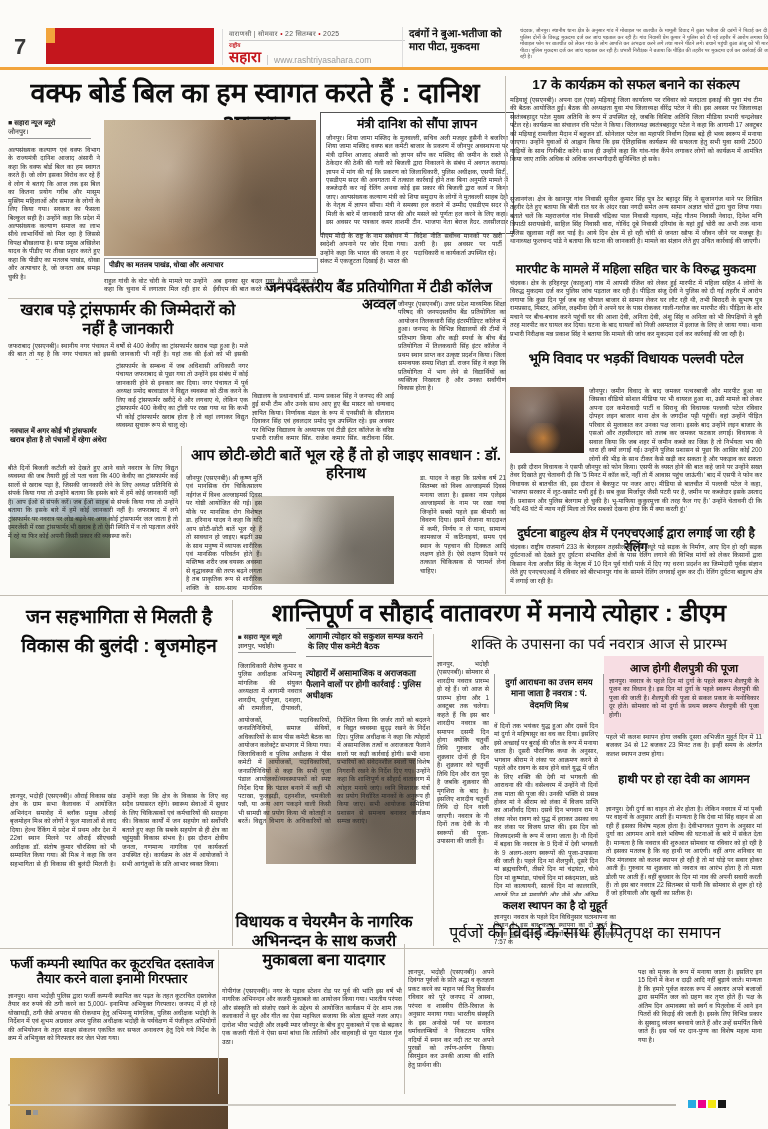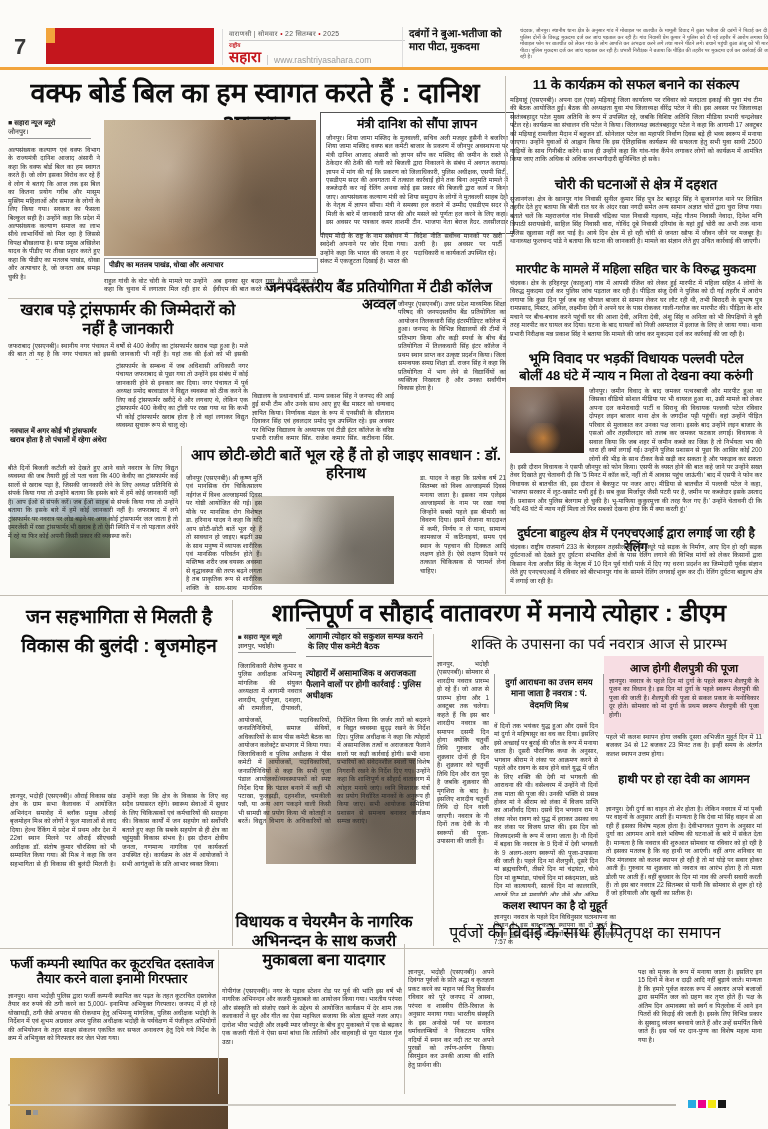--- a/index.html
+++ b/index.html
@@ -114,31 +114,29 @@
 
   <div class="abs boxed" style="left:320px;top:112px;width:182px;height:112px;overflow:hidden;">
     <div class="headline" style="font-size:12.5px;margin-bottom:2px;">मंत्री दानिश को सौंपा ज्ञापन</div>
     <div class="body-text" style="height:90px;">जौनपुर। शिया जामा मस्जिद के मुतवल्ली, सचिव अली मजहर हुसैनी ने बजरिया शिया जामा मस्जिद वक्फ बल कमेटी बाजार के प्रकरण में जौनपुर अवस्थापना पर मंत्री दानिश आजाद अंसारी को ज्ञापन सौंप कर मस्जिद की जमीन के रास्ते से ठेकेदार की ठेकी की गली को बिजली द्वारा निकालने के संबंध में अवगत कराया। ज्ञापन में मांग की गई कि प्रकरण को जिलाधिकारी, पुलिस अधीक्षक, एसपी सिटी, एसडीएम सदर की अवगतता में तत्काल कार्रवाई होने तक बिना अनुमति मामले में कब्जेदारी कर नई रेलिंग अथवा कोई इस प्रकार की बिजली द्वारा कार्य न किया जाए। अल्पसंख्यक कल्याण मंत्री को शिया समुदाय के लोगों ने मुतवल्ली साहब देही के नेतृत्व में ज्ञापन सौंपा। मंत्री ने समस्या हल कराने में उम्मीद एसडीएम सदर से मिली के बारे में जानकारी प्राप्त की और मसले को पूर्णतः हल करने के लिए कहा। इस अवसर पर पत्रकार कमर हाशमी टीनू, भाजपा नेता बेराज हैदर, तहसीलदार अंसारी समाज के अन्य लोग उपस्थित थे।</div>
   </div>
   <div class="abs body-text two-col" style="left:320px;top:232px;width:182px;height:64px;">पीएम मोदी के राष्ट्र के नाम संबोधन में स्वदेशी अपनाने पर जोर दिया गया। उन्होंने कहा कि भारत की जनता ने हर संकट में एकजुटता दिखाई है। भारत की विदेश नीति सर्वोच्च मानकों पर खरी उतरी है। इस अवसर पर पार्टी पदाधिकारी व कार्यकर्ता उपस्थित रहे।</div>
 
   <div class="abs hrule" style="left:8px;top:298px;width:494px;"></div>
   <div class="abs vrule" style="left:505px;top:76px;height:518px;"></div>
 
-  <div class="abs headline" style="left:510px;top:77px;width:252px;font-size:13.5px;">11 के कार्यक्रम को सफल बनाने का संकल्प</div>
+  <div class="abs headline" style="left:510px;top:77px;width:252px;font-size:13.5px;">17 के कार्यक्रम को सफल बनाने का संकल्प</div>
   <div class="abs body-text" style="left:510px;top:96px;width:252px;height:76px;">मड़ियाहूं (एसएनबी)। अपना दल (एस) मड़ियाहूं जिला कार्यालय पर रविवार को मतदाता इकाई की युवा मंच टीम की बैठक आयोजित हुई। बैठक की अध्यक्षता युवा मंच जिलाध्यक्ष वीरेंद्र पटेल ने की। इस अवसर पर जिलाध्यक्ष स्वतंत्रबहादुर पटेल मुख्य अतिथि के रूप में उपस्थित रहे, जबकि विशिष्ट अतिथि जिला मीडिया प्रभारी चन्द्रशेखर पटेल रहे। कार्यक्रम का संचालन रवि पटेल ने किया। जिलाध्यक्ष स्वतंत्रबहादुर पटेल ने कहा कि आगामी 17 अक्टूबर को मड़ियाहूं रामलीला मैदान में बहुजन डॉ. सोनेलाल पटेल का महापरि निर्वाण दिवस बड़े ही भव्य स्वरूप में मनाया जाएगा। उन्होंने युवाओं से आह्वान किया कि इस ऐतिहासिक कार्यक्रम की सफलता हेतु सभी युवा साथी 2500 गाड़ियों के साथ गिनीबीट करेंगे। साथ ही उन्होंने कहा कि गांव-गांव कैंपेन लगाकर लोगों को कार्यक्रम में आमंत्रित किया जाए ताकि अधिक से अधिक जनभागीदारी सुनिश्चित हो सके।</div>
 
-  <div class="abs headline" style="left:510px;top:177px;width:252px;font-size:13.5px;">चोरी की घटनाओं से क्षेत्र में दहशत</div>
   <div class="abs body-text" style="left:510px;top:195px;width:252px;height:62px;">सुजानगंज। क्षेत्र के खानपुर गांव निवासी सुनील कुमार सिंह पुत्र ठेर बहादुर सिंह ने सुजानगंज थाने पर लिखित तहरीर देते हुए बताया कि बीती रात घर के अंदर रखा नगदी समेत अन्य सामान अज्ञात चोरों द्वारा चुरा लिया गया। बताते चलें कि महराजगंज गांव निवासी चंद्रिका पाल निवासी गड़वाय, महेंद्र गौतम निवासी नेवादा, दिनेश मणि त्रिपाठी सरायखेनी, साहिल सिंह निवासी वारा, गोविंद दूबे निवासी दरियांव के यहां हुई चोरी का अभी तक थाना पुलिस खुलासा नहीं कर पाई है। आये दिन क्षेत्र में हो रही चोरी से जनता खौफ में जीवन जीने पर मजबूर है। थानाध्यक्ष फूलचन्द पांडे ने बताया कि घटना की जानकारी है। मामले का संज्ञान लेते हुए उचित कार्रवाई की जाएगी।</div>
 
   <div class="abs headline" style="left:510px;top:262px;width:252px;font-size:12px;">मारपीट के मामले में महिला सहित चार के विरुद्ध मुकदमा</div>
   <div class="abs body-text" style="left:510px;top:279px;width:252px;height:68px;">चंदवक। क्षेत्र के हरिहरपुर (कालुआ) गांव में आपसी रंजिश को लेकर हुई मारपीट में महिला सहित 4 लोगों के विरुद्ध मुकदमा दर्ज कर पुलिस जांच पड़ताल कर रही है। पीड़िता संजू देवी ने पुलिस को दी गई तहरीर में आरोप लगाया कि कुछ दिन पूर्व जब वह चौपाल बाजार से सामान लेकर घर लौट रही थी, तभी बिरादरी के सुभाष पुत्र रामप्रसाद, मिस्टर, अनिल, लक्ष्मीना देवी ने अपने घर के पास रोककर गाली-गलौज कर मारपीट की। पीड़िता के शोर मचाने पर बीच-बचाव करने पहुंचीं घर की आशा देवी, अनिता देवी, अंशु सिंह व अनिता को भी विपक्षियों ने बुरी तरह मारपीट कर घायल कर दिया। घटना के बाद घायलों को निजी अस्पताल में इलाज के लिए ले जाया गया। थाना प्रभारी निरीक्षक मन्न प्रकाश सिंह ने बताया कि मामले की जांच कर मुकदमा दर्ज कर कार्रवाई की जा रही है।</div>
 
   <div class="abs headline" style="left:510px;top:351px;width:252px;font-size:13.5px;">भूमि विवाद पर भड़कीं विधायक पल्लवी पटेल</div>
-  <div class="abs headline" style="left:510px;top:368px;width:252px;font-size:13px;">बोलीं 48 घंटे में न्याय न मिला तो देखना क्या करुंगी</div>
   <div class="abs body-text" style="left:510px;top:387px;width:252px;height:136px;">
     <span class="photo ph-pallavi float-photo" style="width:74px;height:66px;display:block;"></span><span>जौनपुर। जमीन विवाद के बाद जमकर पत्थरबाजी और मारपीट हुआ था जिसका वीडियो सोशल मीडिया पर भी वायरल हुआ था, उसी मामले को लेकर अपना दल कमेरावादी पार्टी व सिराथू की विधायक पल्लवी पटेल रविवार दोपहर लइन बाजार थाना क्षेत्र के जगदीश पट्टी पहुंचीं। वहां उन्होंने पीड़ित परिवार से मुलाकात कर उनका पक्ष जाना। इसके बाद उन्होंने लइन बाजार के एसओ और तहसीलदार को तलब कर जमकर फटकार लगाई। विधायक ने सवाल किया कि जब शहर में जमीन कब्जे का जिक्र है तो निर्भयता भय की धारा ही क्यों लगाई गई। उन्होंने पुलिस प्रशासन से पूछा कि आखिर कोई 200 लोगों की भीड़ के साथ टीकर कैसे खड़ी कर सकता है और पकड़ाव कर सकता है। इसी दौरान विधायक ने एसपी जौनपुर को फोन किया। एसपी के व्यस्त होने की बात कहे जाने पर उन्होंने सख्त तेवर दिखाते हुए चेतावनी दी कि '5 मिनट में कॉल करें, नहीं तो मैं आवास पहुंच जाऊंगी।' बाद में एसपी ने फोन कर विधायक से बातचीत की, इस दौरान वे बैकफुट पर नजर आए। मीडिया से बातचीत में पल्लवी पटेल ने कहा, 'भाजपा सरकार में लूट-खसोट मची हुई है। सब कुछ मिर्जापुर जैसी पटरी पर है, जमीन पर कब्जेदार इसके उस्ताद हैं। प्रशासन और पुलिस बेलगाम हो चुकी है। भू-माफिया कुकुरमुत्ता की तरह फैल गए हैं।' उन्होंने चेतावनी दी कि 'यदि 48 घंटे में न्याय नहीं मिला तो फिर सबको देखना होगा कि मैं क्या करती हूं।'</span>
   </div>
 
   <div class="abs headline" style="left:510px;top:526px;width:252px;font-size:12px;">दुर्घटना बाहुल्य क्षेत्र में एनएचएआई द्वारा लगाई जा रही है रेलिंग</div>
   <div class="abs body-text" style="left:510px;top:543px;width:252px;height:50px;">चंदवक। राष्ट्रीय राजमार्ग 233 के बेलहसन तहसील क्षेत्र में अधूरे पड़े सड़क के निर्माण, आए दिन हो रही सड़क दुर्घटनाओं को देखते हुए दुर्घटना संभावित क्षेत्रों के पास रेलिंग लगाने की विभिन्न मांगों को लेकर किसानों द्वारा किसान नेता अजीत सिंह के नेतृत्व में 10 दिन पूर्व गांधी पार्क में दिए गए धरना प्रदर्शन का जिम्मेदारी पूर्वक संज्ञान लेते हुए एनएचएआई ने रविवार को बीरभानपुर गांव के सामने रेलिंग लगवाई शुरू कर दी। रेलिंग दुर्घटना बाहुल्य क्षेत्र में लगाई जा रही है।</div>
 
   <div class="abs headline" style="left:8px;top:301px;width:240px;font-size:16px;">खराब पड़े ट्रांसफार्मर की जिम्मेदारों को नहीं है जानकारी</div>
   <div class="abs body-text" style="left:8px;top:342px;width:240px;height:18px;">जफराबाद (एसएनबी)। स्थानीय नगर पंचायत में वर्षों से 400 केवीए का ट्रांसफार्मर खराब पड़ा हुआ है। मजे की बात तो यह है कि नगर पंचायत को इसकी जानकारी भी नहीं है। यहां तक की ईओ को भी इसकी जानकारी नहीं है।</div>
   <div class="abs photo ph-transformer" style="left:10px;top:362px;width:100px;height:60px;"></div>

